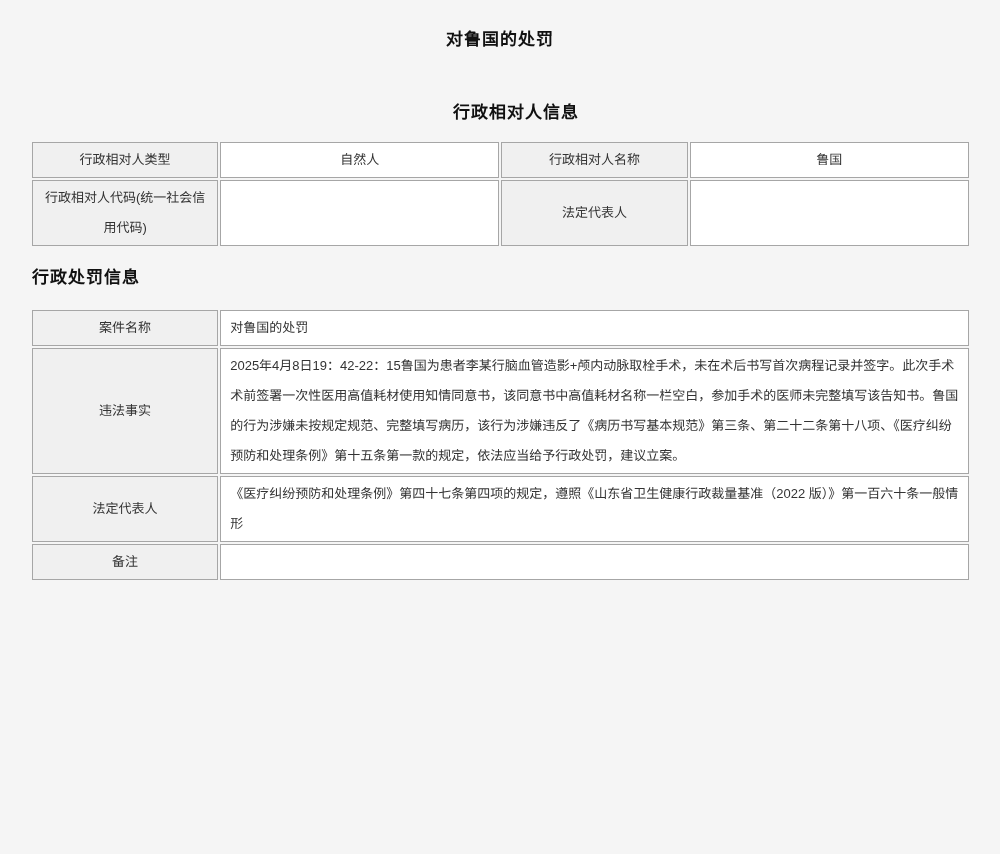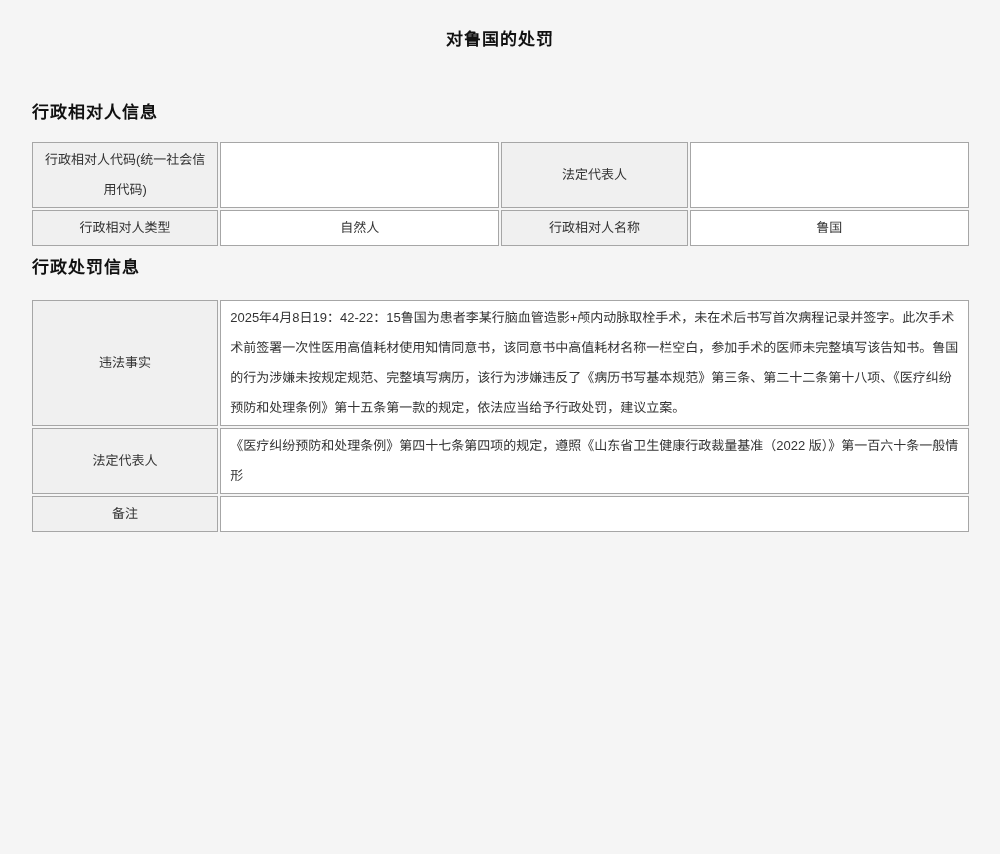--- a/index.html
+++ b/index.html
@@ -23,22 +23,22 @@
     padding-top: 25px;
     letter-spacing: 1px;
   }
   .section-heading {
     font-size: 17px;
     font-weight: bold;
     color: #111;
     margin-left: 32px;
     letter-spacing: 1px;
   }
-  .section-heading.first { margin-top: 48px; margin-bottom: 17px; }
-  .section-heading.second { margin-top: 5px; margin-bottom: 20px; }
+  .section-heading.first { margin-top: 48px; margin-bottom: 17px; text-align: center; }
+  .section-heading.second { margin-top: 15px; margin-bottom: 20px; }
   table.info-table {
     table-layout: fixed;
     width: 941px;
     margin-left: 30px;
     border-collapse: separate;
     border-spacing: 2px;
   }
   table.info-table td {
     border: 1px solid #a6a6a6;
     font-size: 13px;
@@ -69,44 +69,48 @@
 
 <table class="info-table">
   <colgroup>
     <col style="width:20%">
       <col style="width:30%">
       <col style="width:20%">
       <col style="width:30%">
   </colgroup>
   <tbody>
       <tr>
+    <td class="label-cell">行政相对人类型</td>
+    <td class="value-cell centered">自然人</td>
+    <td class="label-cell">行政相对人名称</td>
+    <td class="value-cell centered">鲁国</td>
+  </tr>
+  <tr>
     <td class="label-cell">行政相对人代码(统一社会信用代码)</td>
     <td class="value-cell centered"></td>
     <td class="label-cell">法定代表人</td>
     <td class="value-cell centered"></td>
-  </tr>
-  <tr>
-    <td class="label-cell">行政相对人类型</td>
-    <td class="value-cell centered">自然人</td>
-    <td class="label-cell">行政相对人名称</td>
-    <td class="value-cell centered">鲁国</td>
   </tr>
 </tbody>
   </table>
 
 <div class="section-heading second">行政处罚信息</div>
 
 <table class="info-table">
   <colgroup>
     <col style="width:20%">
       <col style="width:30%">
       <col style="width:20%">
       <col style="width:30%">
   </colgroup>
   <tbody>
+      <tr>
+    <td class="label-cell">案件名称</td>
+    <td class="value-cell" colspan="3">对鲁国的处罚</td>
+  </tr>
   <tr>
     <td class="label-cell">违法事实</td>
     <td class="value-cell" colspan="3">2025年4月8日19：42-22：15鲁国为患者李某行脑血管造影+颅内动脉取栓手术，未在术后书写首次病程记录并签字。此次手术术前签署一次性医用高值耗材使用知情同意书，该同意书中高值耗材名称一栏空白，参加手术的医师未完整填写该告知书。鲁国的行为涉嫌未按规定规范、完整填写病历，该行为涉嫌违反了《病历书写基本规范》第三条、第二十二条第十八项、《医疗纠纷预防和处理条例》第十五条第一款的规定，依法应当给予行政处罚，建议立案。</td>
   </tr>
   <tr>
     <td class="label-cell">法定代表人</td>
     <td class="value-cell" colspan="3">《医疗纠纷预防和处理条例》第四十七条第四项的规定，遵照《山东省卫生健康行政裁量基准（2022 版）》第一百六十条一般情形</td>
   </tr>
   <tr>
     <td class="label-cell">备注</td>

